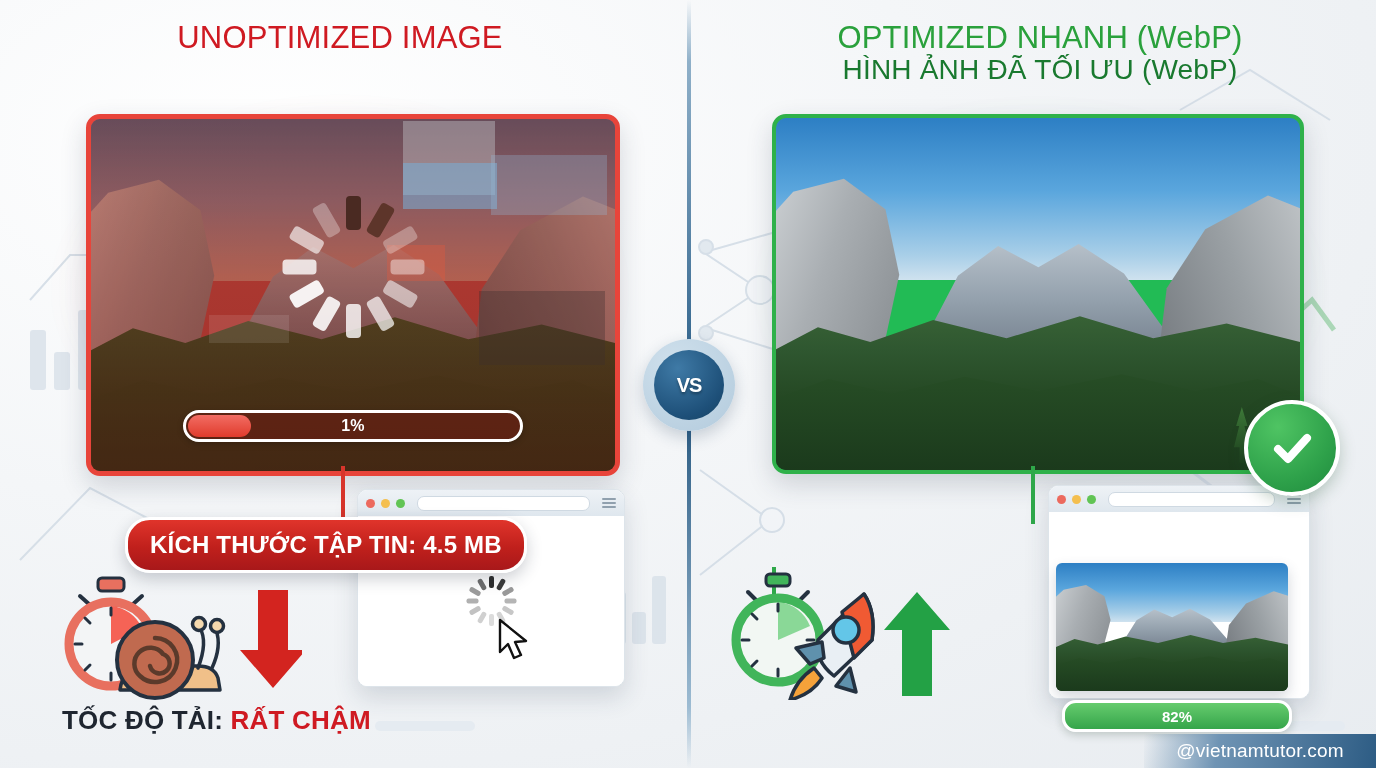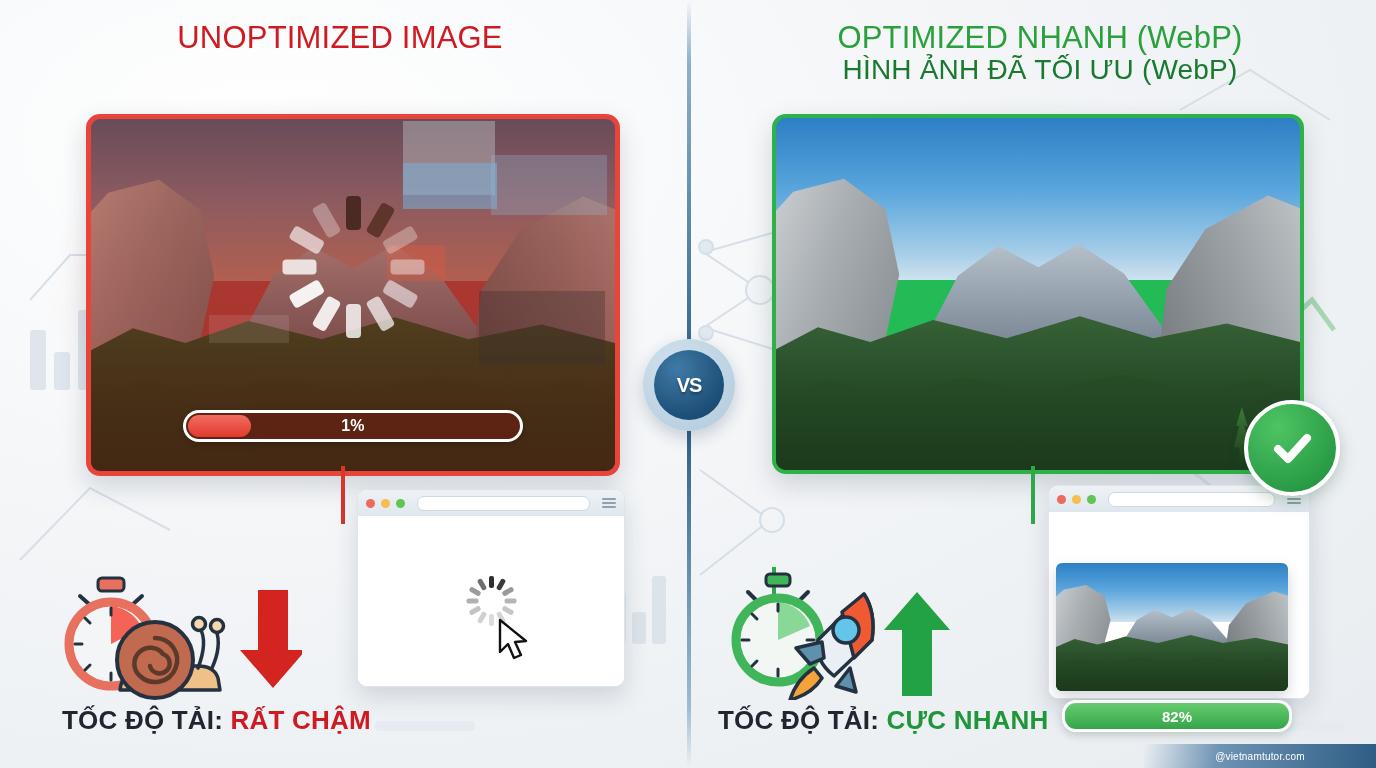--- a/index.html
+++ b/index.html
@@ -176,24 +176,24 @@
   .caption{position:absolute;font-size:26px;font-weight:800;letter-spacing:.2px;white-space:nowrap;}
   .caption .k{color:#1f2630;}
   .caption .v-red{color:#cf1a22;}
   .caption .v-green{color:#20963a;}
   #cap-left{left:62px;top:705px;}
   #cap-right{left:718px;top:705px;}
 
   
   .iconwrap{position:absolute;}
   #watermark{
-    position:absolute;right:0;bottom:0;width:232px;height:24px;
+    position:absolute;right:0;bottom:0;width:232px;height:34px;
     background:linear-gradient(100deg,rgba(200,215,228,0) 0%,#6f94b4 32%,#2d5c84 100%);
     display:flex;align-items:center;justify-content:center;
-    color:#fff;font-size:10px;letter-spacing:.2px;
+    color:#fff;font-size:19px;letter-spacing:.2px;
   }
 </style>
 </head>
 <body>
 
 <div id="stage">
 
   <svg class="bgsvg" viewBox="0 0 1376 768">
     <g stroke="#ccd7e2" stroke-width="2" fill="none" opacity=".75">
       <path d="M30 300 L70 255 L150 255 L235 330"></path>
@@ -356,20 +356,21 @@
     <div class="photo">
       <div class="sky-good"></div>
       <div class="mtn-mid"></div>
       <div class="cliff-l"></div>
       <div class="cliff-r"></div>
       <div class="forest"></div>
       <div class="forest2"></div>
     </div>
   </div>
 
+  <div class="sizebadge" id="badge-left">KÍCH THƯỚC TẬP TIN: 4.5 MB</div>
 
   <div id="check-badge">
     <svg width="52" height="52" viewBox="0 0 52 52">
       <path d="M12 27 L22 37 L41 16" fill="none" stroke="#fff" stroke-width="8" stroke-linecap="round" stroke-linejoin="round"></path>
     </svg>
   </div>
 
   <div id="bar100">
     <div class="lbl">82%</div>
   </div>
@@ -439,20 +440,16 @@
       <g>
         <path d="M206 128 L206 62 L188 62 L221 24 L254 62 L236 62 L236 128 Z" fill="#23a145" stroke="none" transform="translate(-22,0)"></path>
       </g>
     </svg>
   </div>
 
   <div class="caption" id="cap-left">
     <span class="k">TỐC ĐỘ TẢI:</span>
     <span class="v-red">RẤT CHẬM</span>
   </div>
-  <div class="caption" id="cap-right">
-    <span class="k">TỐC ĐỘ TẢI:</span>
-    <span class="v-green">CỰC NHANH</span>
-  </div>
 
   <div id="watermark">@vietnamtutor.com</div>
 
 </div>
 
 </body></html>

